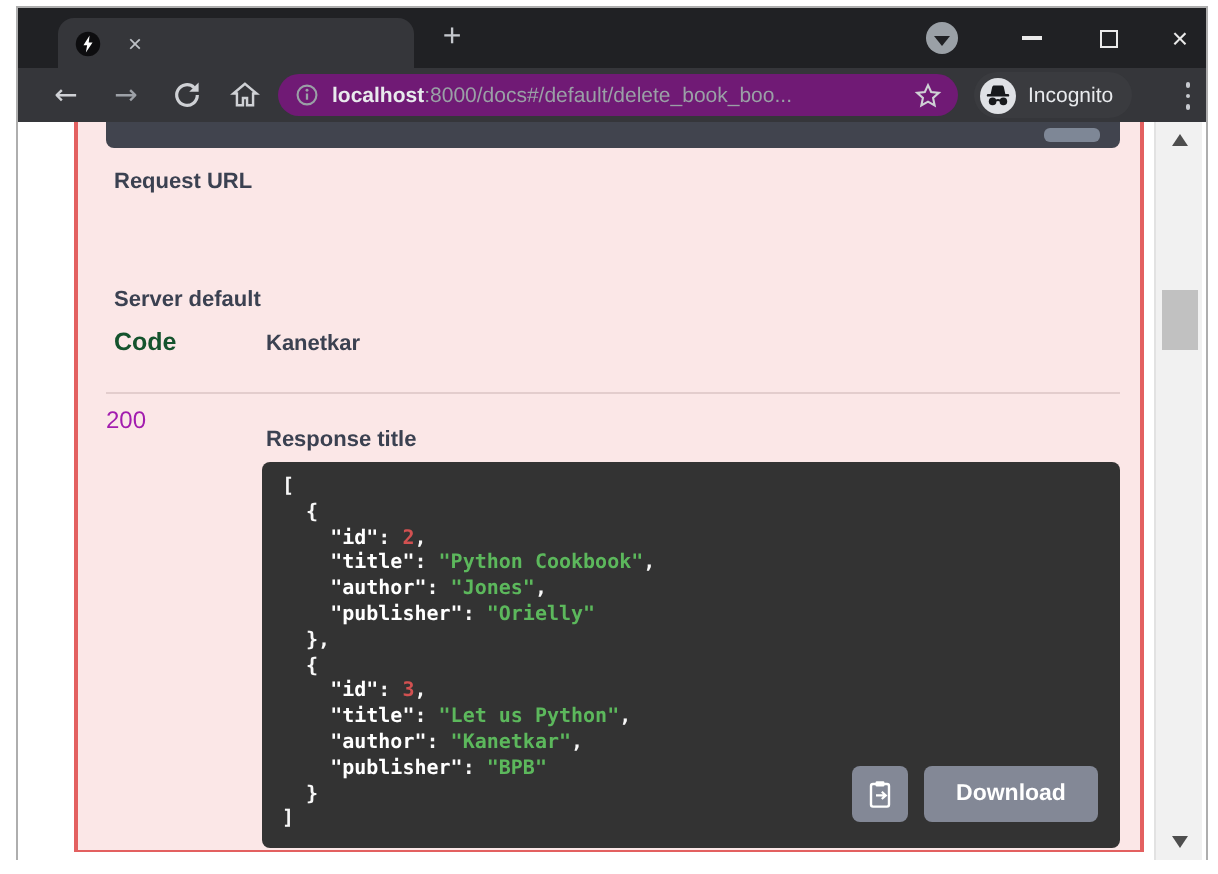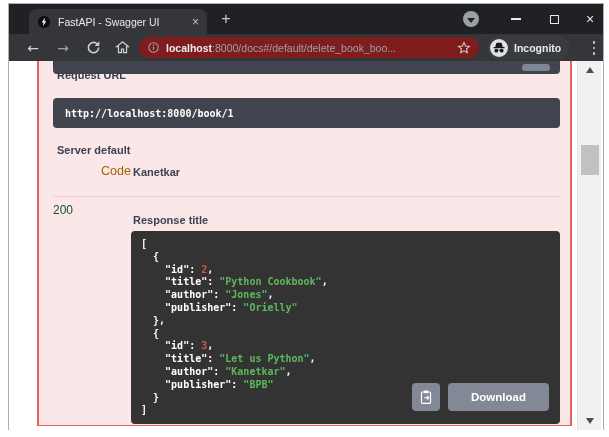--- a/index.html
+++ b/index.html
@@ -25,27 +25,27 @@
   .min-glyph { width:10px; height:1.4px; background:#eaeaea; }
   .max-glyph { width:9px; height:9px; border:1.4px solid #eaeaea; }
   .close-glyph { color:#eaeaea; font-size:14px; line-height:14px; }
 
   
   .toolbar { position:absolute; left:0; top:30px; width:100%; height:27px; background:#35363a; }
   .nav-ic { position:absolute; top:0; height:27px; width:24px; display:flex; align-items:center; justify-content:center;
             font-family:"DejaVu Sans", sans-serif; font-size:14px; }
   .ic-back { left:12px; color:#cfd1d5; } .ic-fwd { left:42px; color:#9da1a7; }
   .ic-reload { left:72px; } .ic-home { left:101px; }
-  .omnibox { position:absolute; left:130px; top:3px; width:340px; height:21px; background:#7f1d1d; border-radius:11px;
+  .omnibox { position:absolute; left:130px; top:3px; width:340px; height:21px; background:#701a75; border-radius:11px;
              display:flex; align-items:center; padding:0 8px; }
   .url-text { flex:1; font-size:10.5px; white-space:nowrap; overflow:hidden; margin-left:6px; }
   .url-host { color:#e8eaed; font-weight:bold; }
   .url-rest { color:#9aa0a6; }
   .incog { position:absolute; left:478px; top:2px; height:23px; display:flex; align-items:center; gap:6px;
-           background:#3a3b3f; border-radius:12px; padding:0 9px 0 3px;font-weight:bold; }
+           background:#3a3b3f; border-radius:12px; padding:0 9px 0 3px; }
   .incog-label { color:#e8eaed; font-size:10.5px; }
   .menu-dots { position:absolute; left:578px; top:6px; width:14px; height:16px; display:flex; flex-direction:column; align-items:center; justify-content:space-between; padding:1px 0; }
   .menu-dots i { width:2.6px; height:2.6px; border-radius:50%; background:#c7cacf; }
 
   
   .content { position:absolute; left:0; top:57px; width:100%; height:369px; background:#fff; overflow:hidden; }
 
   
   .scrollbar { position:absolute; right:2px; top:0; width:24px; height:100%; background:#f1f1f1; border-left:1px solid #e2e2e2; }
   .scroll-btn { position:absolute; left:0; width:100%; height:14px; display:flex; align-items:center; justify-content:center; }
@@ -56,57 +56,56 @@
 
   
   .panel { position:absolute; left:28px; top:0; width:535px; height:365px;
            background:var(--panel_bg, #fbe7e7);
            border-left:2px solid var(--panel_border, #e36060);
            border-right:2px solid var(--panel_border, #e36060);
            border-bottom:1px solid var(--panel_border, #e36060); }
   .curl-box { position:absolute; left:14px; top:0; width:507px; height:13px; background:var(--url_box_bg,#41444e); border-radius:0 0 4px 4px; }
   .curl-thumb { position:absolute; right:10px; bottom:3px; width:28px; height:7px; border-radius:3px; background:#7e8796; }
   .lbl { position:absolute; color:#3b4151; font-size:11px; font-weight:600; }
-  .request-url-lbl { left:18px; top:8px; }
+  .request-url-lbl { left:18px; top:24px; }
   .url-box { position:absolute; left:14px; top:37px; width:507px; height:30px; background:var(--url_box_bg,#41444e); border-radius:4px;
              display:flex; align-items:center; padding-left:12px; }
   .url-box span { color:#fff; font-family:"DejaVu Sans Mono","Liberation Mono",monospace; font-size:10px; font-weight:bold; }
   .server-resp-lbl { left:18px; top:83px; }
-  .code-hdr { position:absolute; left:18px; top:103px; color:#a16207; font-size:12.5px; font-weight:400;margin-left:44px; }
+  .code-hdr { position:absolute; left:18px; top:103px; color:#14532d; font-size:12.5px; font-weight:700; }
   .details-hdr { position:absolute; left:94px; top:105px; color:#3b4151; font-size:11px; font-weight:600; }
   .hdr-divider { position:absolute; left:14px; top:135px; width:507px; height:1px; background:#e3cdcd; }
-  .status-code { position:absolute; left:14px; top:142px; color:#14532d; font-size:12px; }
+  .status-code { position:absolute; left:14px; top:142px; color:#a21caf; font-size:12px; }
   .resp-body-lbl { left:94px; top:153px; }
 
   .code-box { position:absolute; left:92px; top:170px; width:429px; height:193px; background:var(--code_box_bg,#333333); border-radius:4px;
               padding:7px 10px; overflow:hidden; }
   .code-line { font-family:"DejaVu Sans Mono","Liberation Mono",monospace; font-size:10px; font-weight:bold;
                line-height:12.8px; white-space:pre; }
   .tk-p { color:#f8f8f8; } .tk-k { color:var(--json_key,#ffffff); }
   .tk-n { color:var(--json_number,#d25151); } .tk-s { color:var(--json_string,#5cb85c); }
 
   .box-buttons { position:absolute; right:11px; bottom:13px; display:flex; gap:8px; }
   .copy-btn { width:28px; height:28px; background:var(--button_bg,#838896); border-radius:4px;
               display:flex; align-items:center; justify-content:center; }
-  .download-btn { width:101px; height:28px; background:var(--button_bg,#838896); border-radius:4px;
+  .download-btn { width:87px; height:28px; background:var(--button_bg,#838896); border-radius:4px;
                   color:#fff; font-size:11.5px; font-weight:700; display:flex; align-items:center; justify-content:center; }
 </style>
 </head>
 <body>
 
 <div class="screen">
   <div class="window">
 
     <div class="tabbar">
       <div class="tab">
         <svg class="favicon" viewBox="0 0 16 16">
           <circle cx="8" cy="8" r="7" fill="#0d0d0f"></circle>
           <polygon points="8.9,3.2 5.4,8.7 7.5,8.7 6.8,12.8 10.6,7.1 8.4,7.1" fill="#ffffff"></polygon>
         </svg>
-        <span class="tab-title">FastAPI - Swagger UI</span>
         <span class="tab-close">×</span>
       </div>
       <div class="new-tab">+</div>
       <div class="tab-search">
         <div class="tri"></div>
       </div>
       <div class="win-btn btn-min">
         <div class="min-glyph"></div>
       </div>
       <div class="win-btn btn-max">
@@ -161,23 +160,20 @@
     </div>
 
     <div class="content">
 
       <div class="panel">
         <div class="curl-box">
           <div class="curl-thumb"></div>
         </div>
 
         <div class="lbl request-url-lbl">Request URL</div>
-        <div class="url-box">
-          <span>http://localhost:8000/book/1</span>
-        </div>
 
         <div class="lbl server-resp-lbl">Server default</div>
         <div class="code-hdr">Code</div>
         <div class="details-hdr">Kanetkar</div>
         <div class="hdr-divider"></div>
 
         <div class="status-code">200</div>
         <div class="lbl resp-body-lbl">Response title</div>
 
         <div class="code-box">

